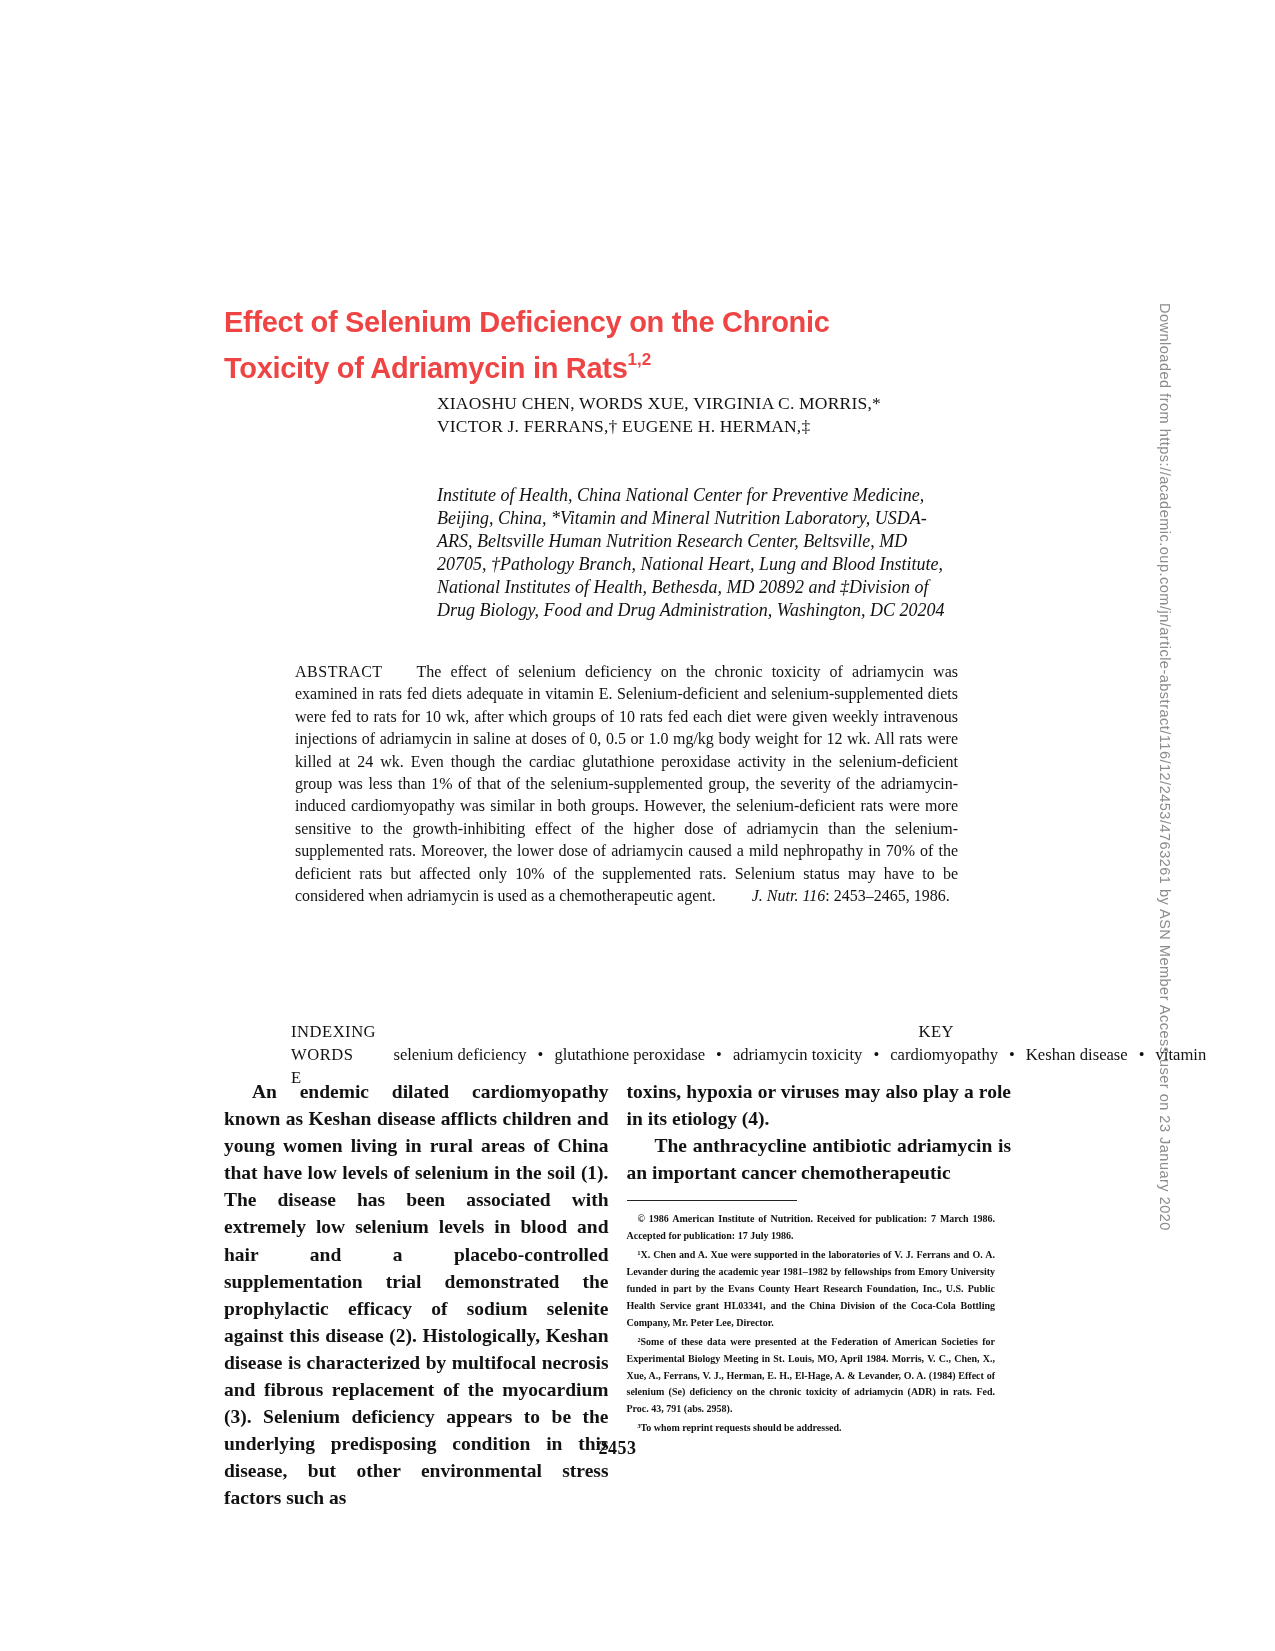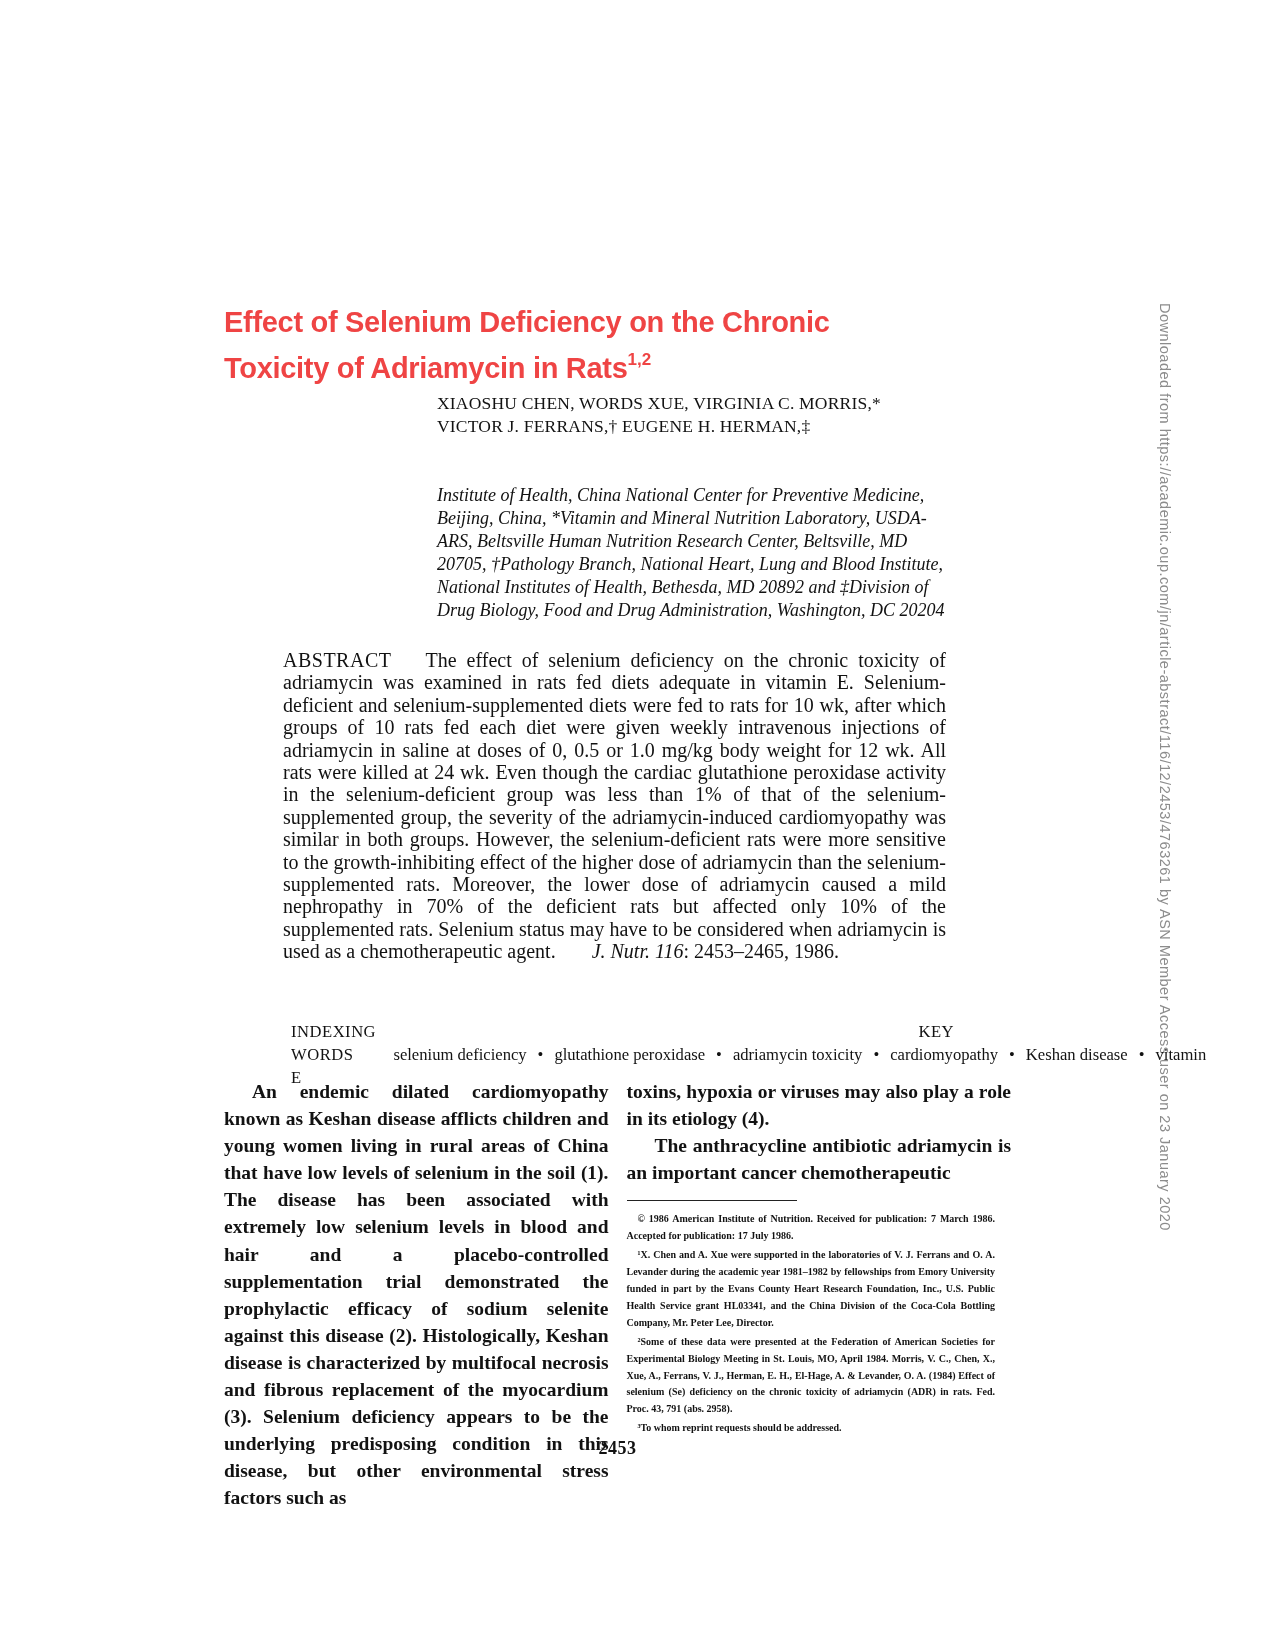--- a/index.html
+++ b/index.html
@@ -63,24 +63,24 @@
     width: 512px;
     font-style: italic;
     font-size: 18px;
     line-height: 23px;
   }
   .abstract {
     position: absolute;
     left: 283px;
     top: 649px;
     width: 663px;
-    font-size: 20px;
+    font-size: 16px;
     line-height: 22.4px;
     text-align: justify;
-    margin: 0;
+    margin: 12px;
   }
   .abstract-label {
     letter-spacing: 0.5px;
     padding-right: 34px;
   }
   .cite-gap { display: inline-block; width: 36px; }
   .keywords {
     position: absolute;
     left: 283px;
     top: 1012px;

